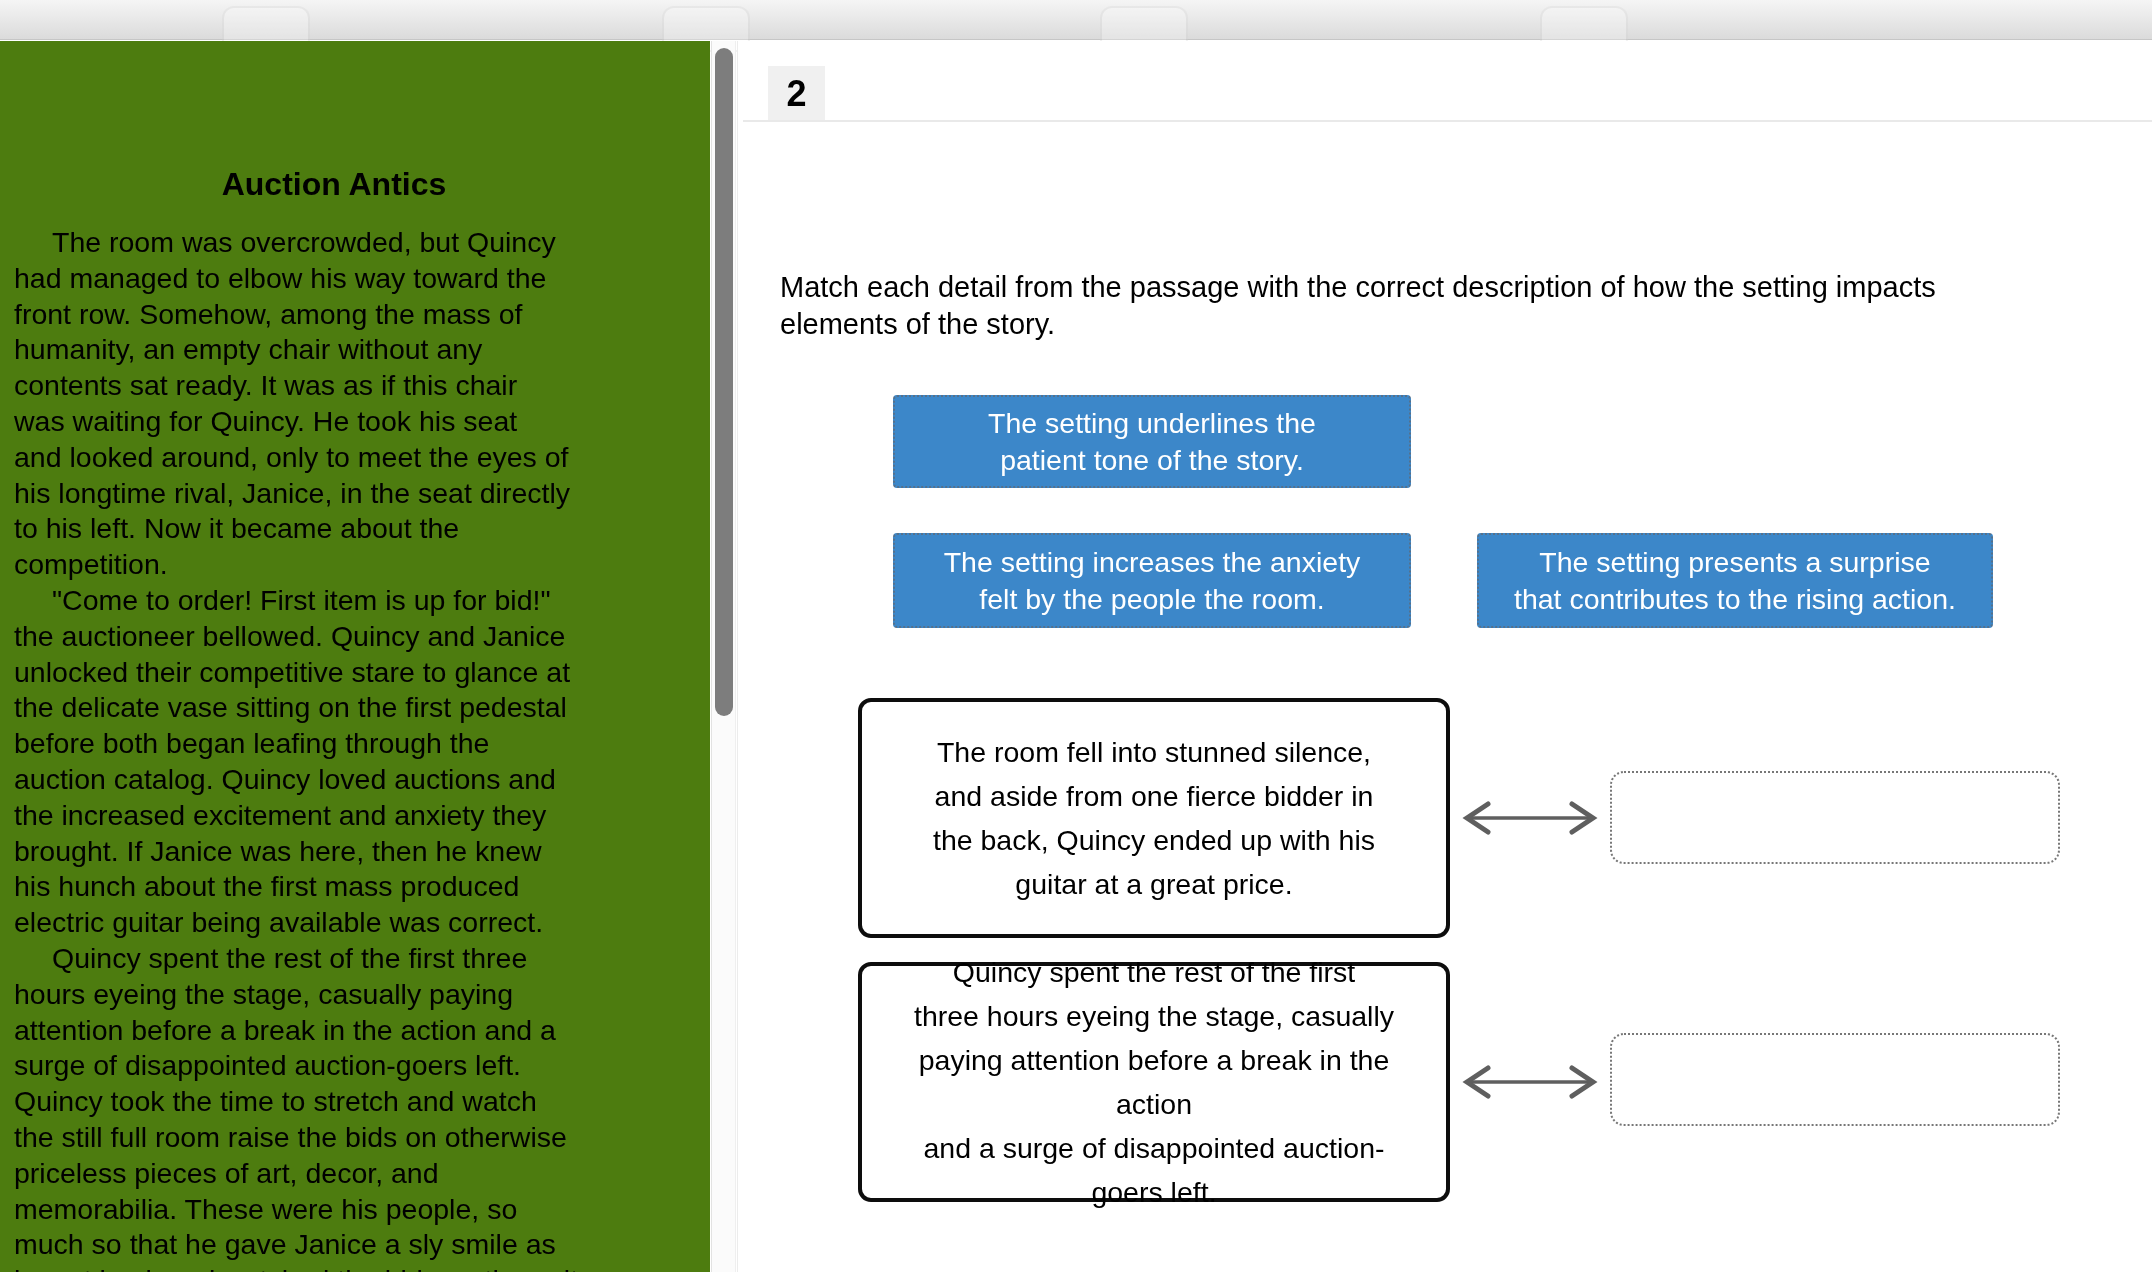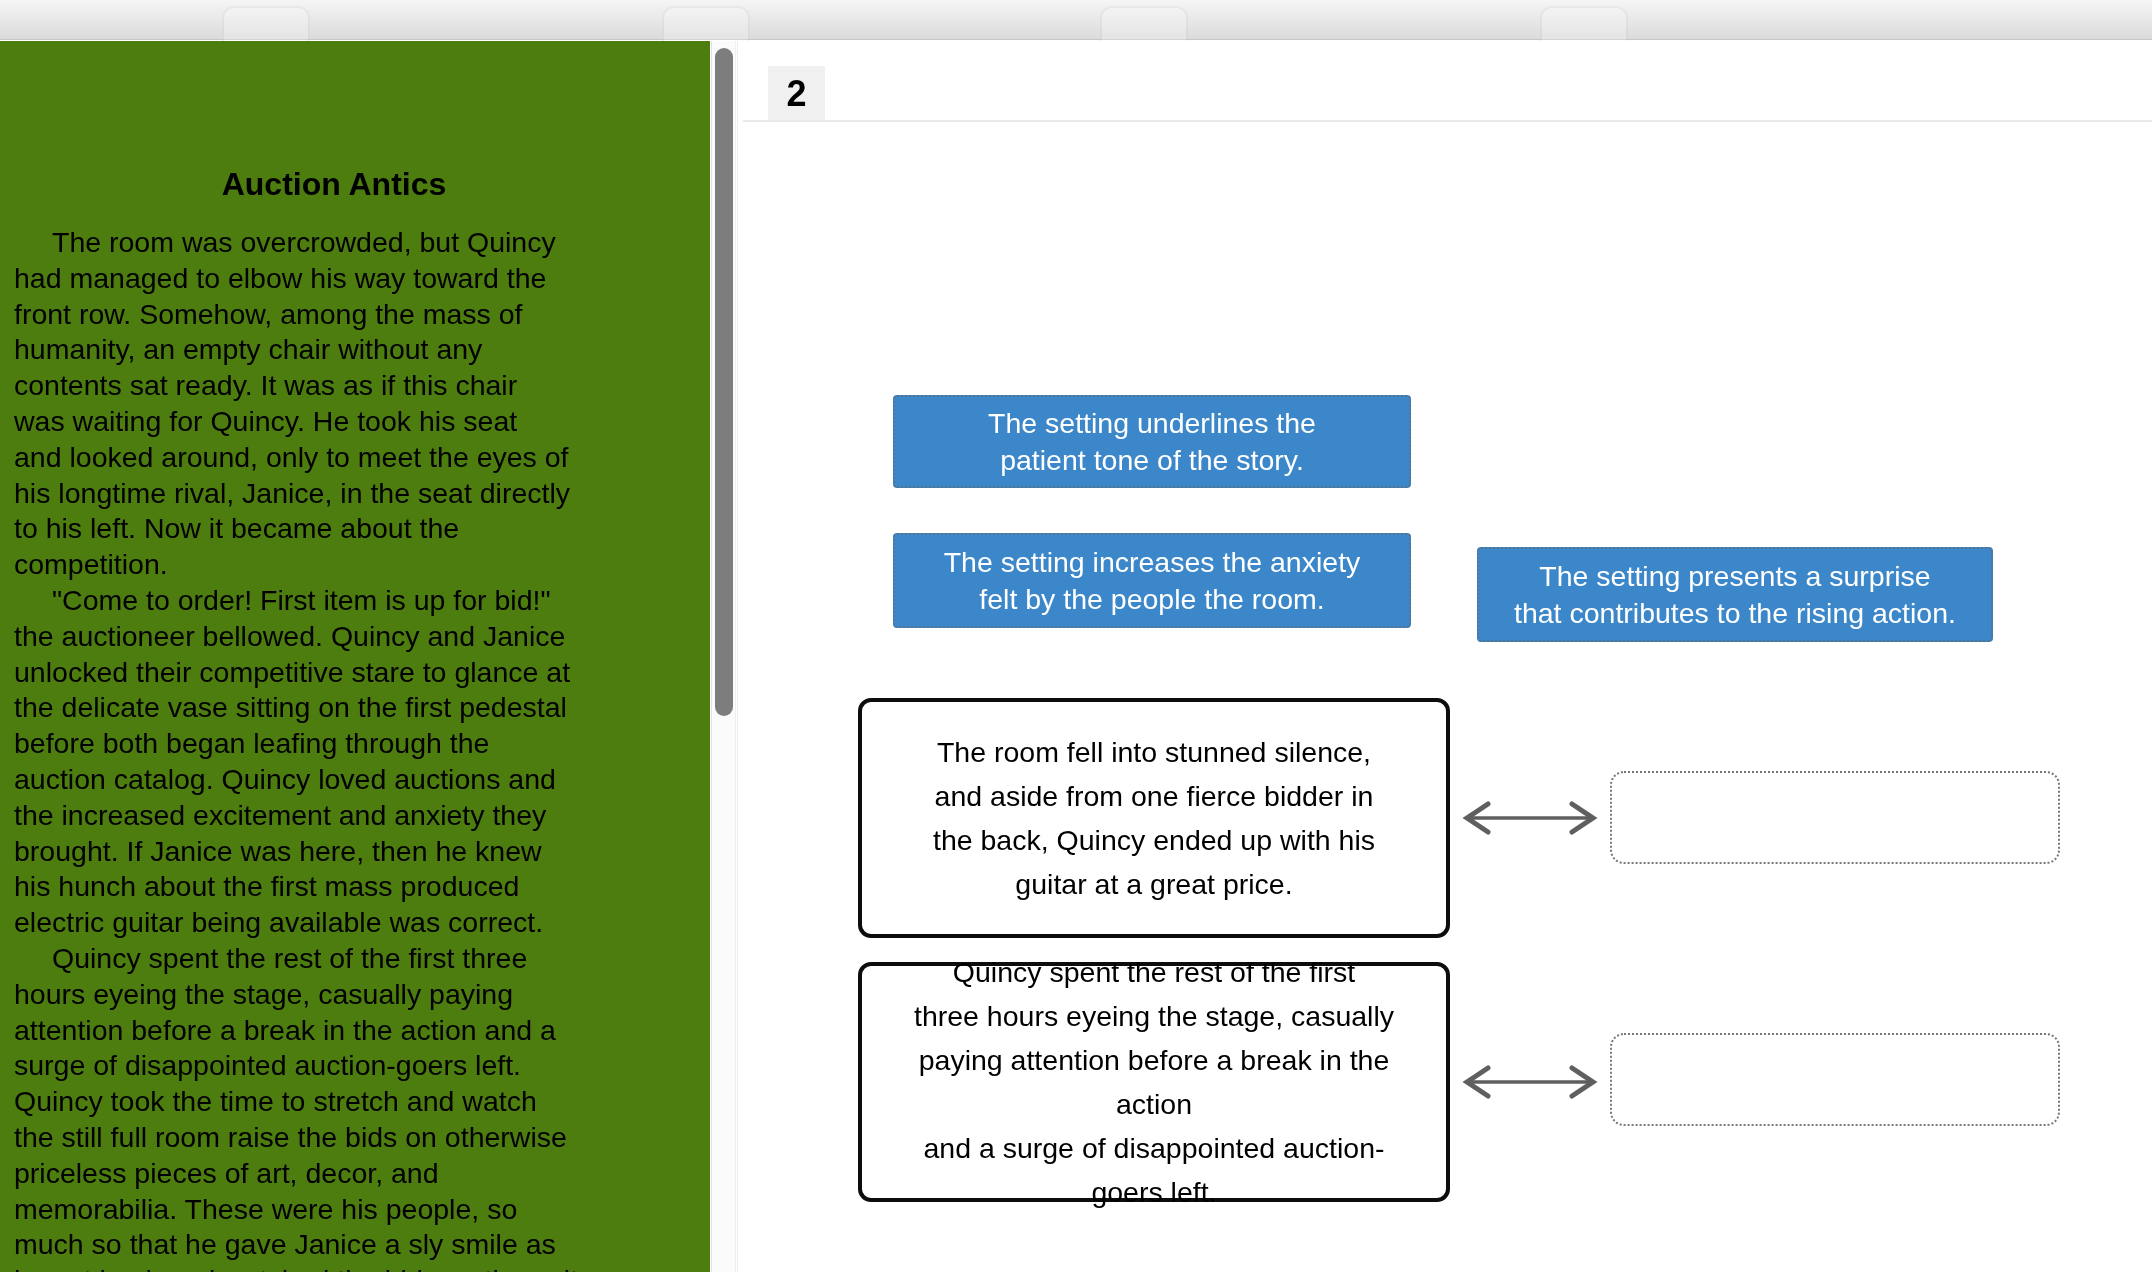--- a/index.html
+++ b/index.html
@@ -42,21 +42,21 @@
   .prompt-text { position:absolute; left:780px; top:269px; width:1310px;
                  font-size:29px; line-height:37px; white-space:pre-line; }
 
   .tile { position:absolute; background:#3c87c9; border:2px dotted #55718c; border-radius:4px;
           color:#ffffff; font-size:28.5px; line-height:37px; text-align:center;
           display:flex; align-items:center; justify-content:center; white-space:pre-line;
           cursor:grab; }
   .tile-1 { left:893px;  top:395px; width:518px; height:93px; }
   .tile-2 { left:1477px; top:395px; width:516px; height:93px; }
   .tile-3 { left:893px;  top:533px; width:518px; height:95px; }
-  .tile-4 { left:1477px; top:547px; width:516px; height:95px; }
+  .tile-4 { left:1477px; top:533px; width:516px; height:95px; }
 
   .detail-box { position:absolute; left:858px; width:592px; height:240px; background:#fff;
                 border:4px solid #0d0d0d; border-radius:13px; padding:0 12px;
                 display:flex; align-items:center; justify-content:center; text-align:center;
                 font-size:28.5px; line-height:44px; white-space:pre-line; }
   .detail-1 { top:698px; }
   .detail-2 { top:962px; }
 
   .pair-arrow { position:absolute; left:1455px; width:150px; height:40px; }
   .arrow-1 { top:798px; }
@@ -121,20 +121,22 @@
     <div class="scroll-thumb"></div>
   </div>
 
   <div class="question-panel"></div>
 
   <div class="q-tab">
     <span>2</span>
   </div>
   <div class="tab-divider"></div>
 
+  <div class="prompt-text">Match each detail from the passage with the correct description of how the setting impacts
+elements of the story.</div>
 
   <div class="tile tile-1">The setting underlines the
 patient tone of the story.</div>
   <div class="tile tile-3">The setting increases the anxiety
 felt by the people the room.</div>
   <div class="tile tile-4">The setting presents a surprise
 that contributes to the rising action.</div>
 
   <div class="detail-box detail-1">The room fell into stunned silence,
 and aside from one fierce bidder in

